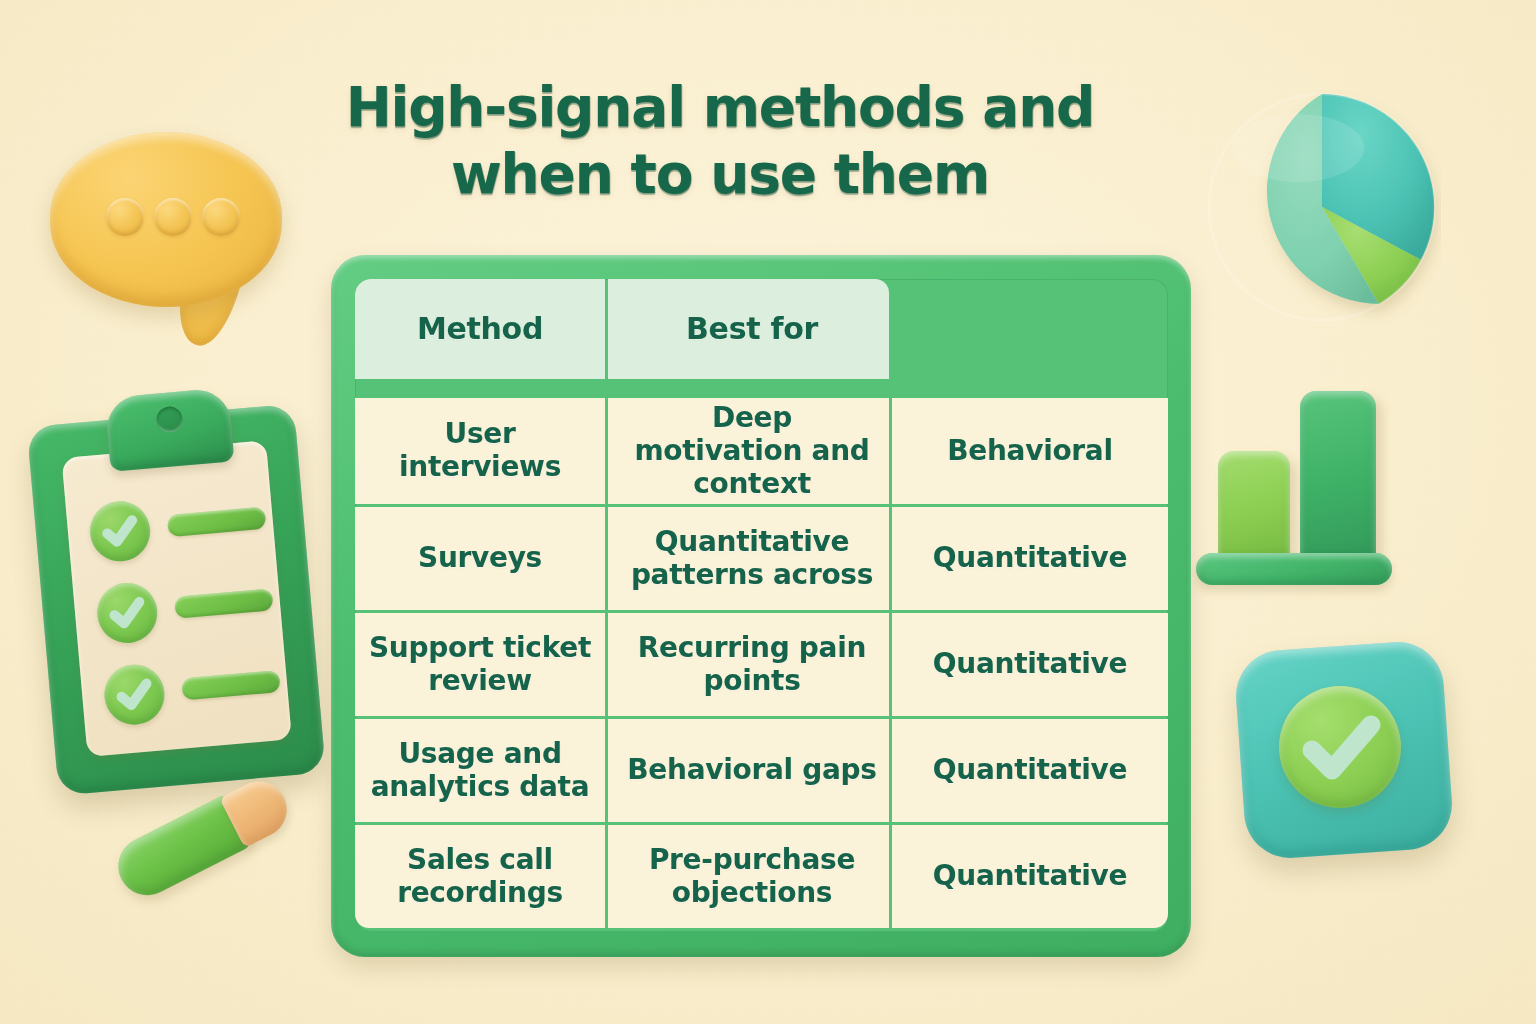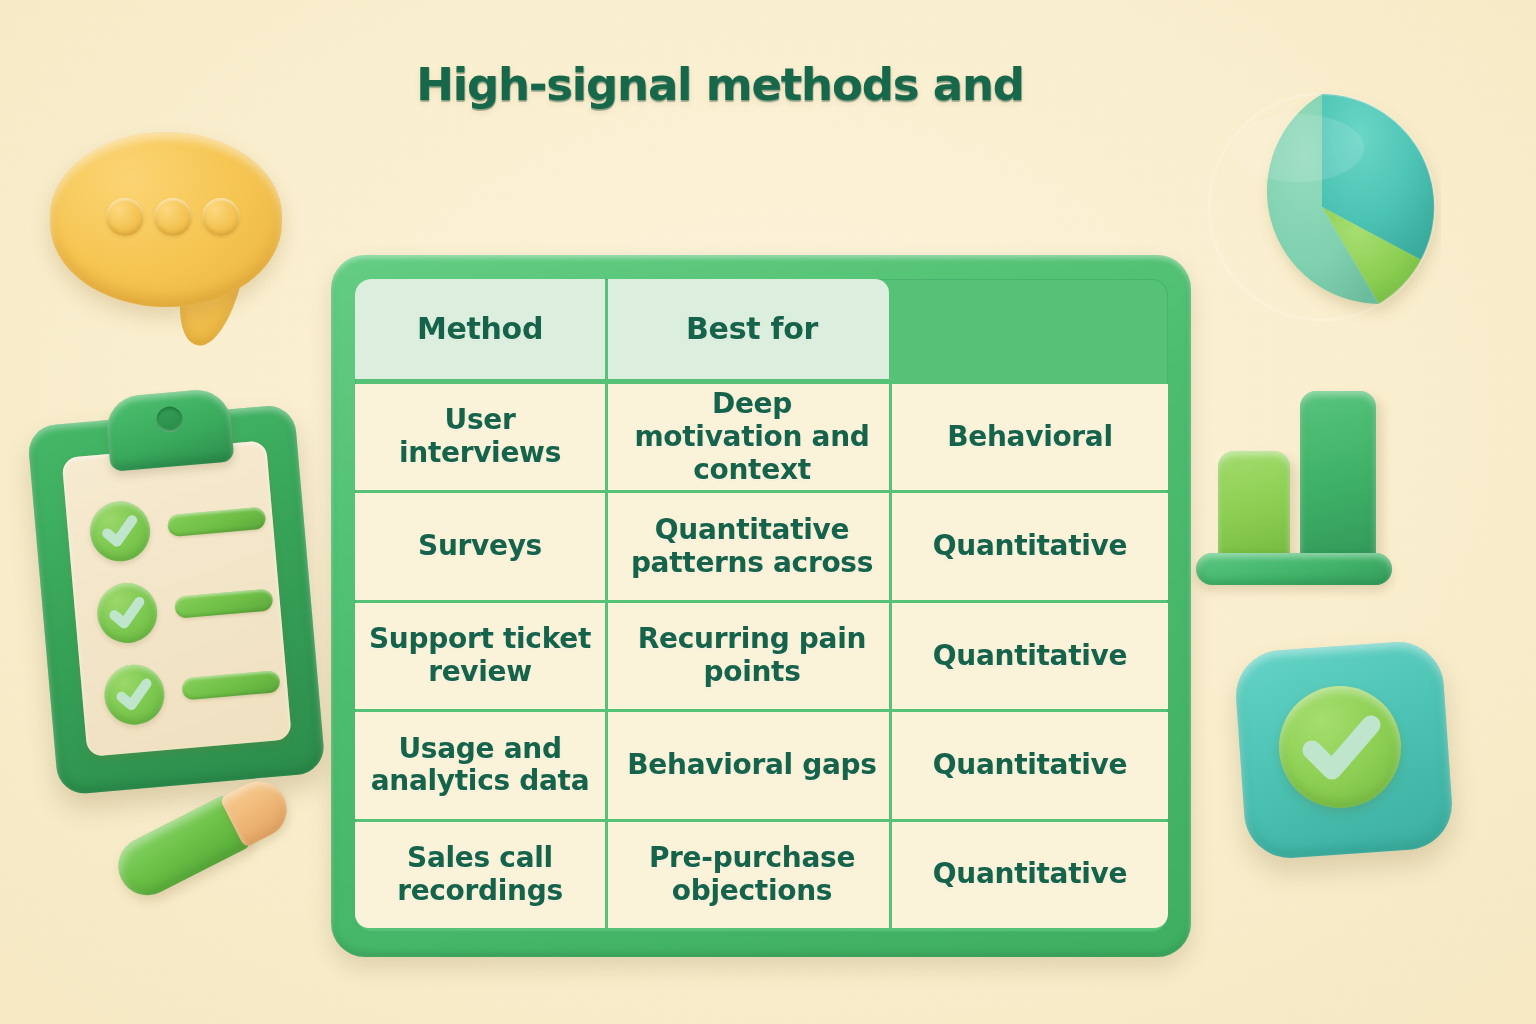--- a/index.html
+++ b/index.html
@@ -34,27 +34,27 @@
     opacity: .30;
     background-image:
       repeating-linear-gradient(0deg, rgba(170,150,100,.035) 0 1px, rgba(255,255,255,0) 1px 3px),
       repeating-linear-gradient(90deg, rgba(170,150,100,.035) 0 1px, rgba(255,255,255,0) 1px 3px);
   }
 
   
   #title {
     position: absolute;
     left: 268px;
-    top: 58px;
+    top: 74px;
     width: 904px;
     text-align: center;
     color: #17674a;
     font-family: "DejaVu Sans", sans-serif;
     font-weight: bold;
-    font-size: 45px;
+    font-size: 55px;
     line-height: 1.22;
     letter-spacing: -1.2px;
     text-shadow:
       0 2px 0 rgba(12, 70, 48, .30),
       1px 1px 0 rgba(12, 70, 48, .22),
       0 3px 6px rgba(120, 100, 50, .12);
     z-index: 5;
   }
   #title .tline { display: block; white-space: nowrap; }
 
@@ -87,21 +87,21 @@
   }
   .trow {
     display: flex;
     flex: 1 1 0;
     gap: 3px;
     margin-bottom: 3px;
   }
   .trow:last-child { margin-bottom: 4px; }
   .trow.header {
     flex: 0 0 100px;
-    margin-bottom: 5px;
+    margin-bottom: 19px;
   }
   .tcell {
     display: flex;
     align-items: center;
     justify-content: center;
     text-align: center;
     background: #fbf2da;
     color: #14634a;
     font-family: "DejaVu Sans", sans-serif;
     font-weight: bold;
@@ -258,20 +258,21 @@
   }
   #cbadge-check { position: absolute; left: 47px; top: 50px; }
 </style>
 </head>
 <body>
 
 <div id="canvas">
 
   <div id="title">
     <span class="tline">High-signal methods and</span>
+    <span class="tline">when to use them</span>
   </div>
 
   <div class="decor" id="speech-bubble">
     <div id="sb-tail"></div>
     <div id="sb-body"></div>
     <div class="sb-dot" id="sb-dot1"></div>
     <div class="sb-dot" id="sb-dot2"></div>
     <div class="sb-dot" id="sb-dot3"></div>
   </div>
 

